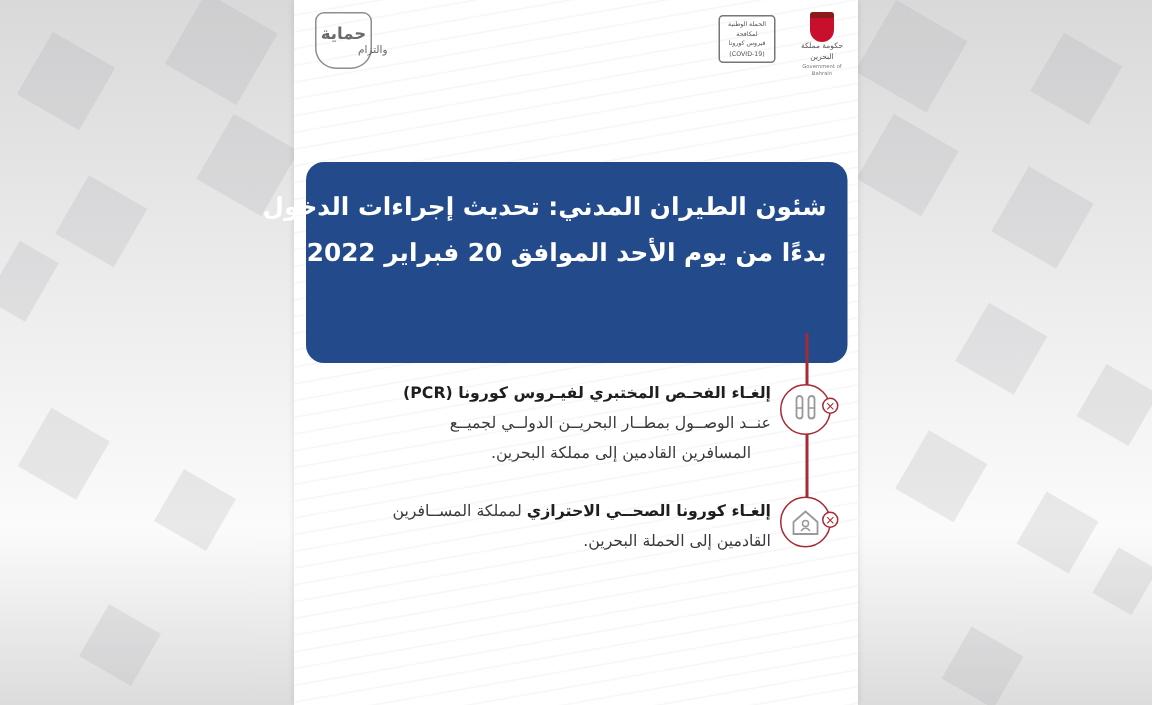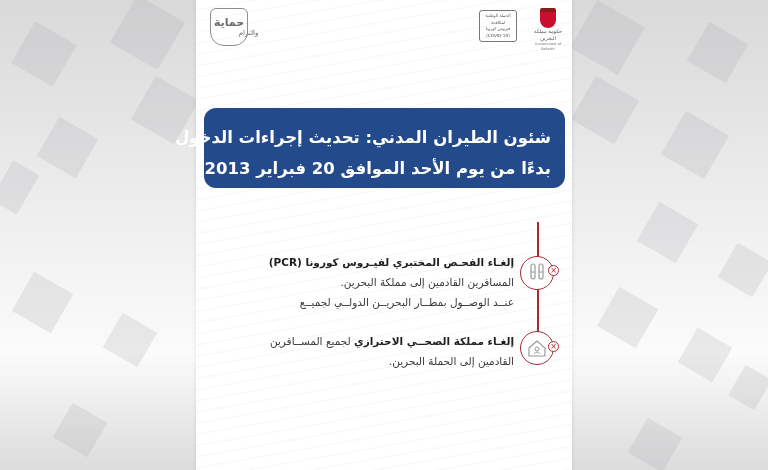--- a/index.html
+++ b/index.html
@@ -28,21 +28,21 @@
       font-size: 4.2px; line-height: 6.5px; color: #555; text-align: center; padding-top: 2px; box-sizing: border-box;
     }
     .gov-logo { position: absolute; left: 332px; top: 8px; width: 40px; height: 40px; text-align: center; }
     .gov-shield {
       width: 16px; height: 20px; margin: 0 auto; background: #c8102e;
       border-radius: 2px 2px 8px 8px; border-top: 4px solid #8b1a1a; box-sizing: border-box;
     }
     .gov-ar { font-size: 5px; color: #555; line-height: 7px; direction: rtl; }
     .gov-en { font-size: 3.5px; color: #777; line-height: 5px; }
     .headline {
-      position: absolute; left: 8px; top: 108px; width: 361px; height: 80px;
+      position: absolute; left: 8px; top: 108px; width: 361px; height: 134px;
       background: #234a8a; border-radius: 12px; color: #fff;
       box-sizing: border-box; padding: 14px 14px 0 14px;
       direction: rtl; text-align: center;
       font-weight: bold; font-size: 16.5px; line-height: 31px;
     }
     .headline div { white-space: nowrap; }
     .timeline-line { position: absolute; left: 341px; top: 222px; width: 2px; height: 128px; background: #a72b35; }
     .node {
       position: absolute; left: 324px; width: 34px; height: 34px; border-radius: 50%;
       border: 1.5px solid #a72b35; background: #fff; box-sizing: border-box;
@@ -54,21 +54,21 @@
       position: absolute; left: 352px; width: 11px; height: 11px; border-radius: 50%;
       border: 1.2px solid #a72b35; background: #fff; color: #a72b35;
       font-size: 8px; line-height: 9px; text-align: center; box-sizing: border-box;
     }
     .xbadge.b1 { top: 265px; }
     .xbadge.b2 { top: 341px; }
     .item {
       position: absolute; right: 58px; width: 200px; direction: rtl; text-align: right;
       color: #3a3a3a; font-size: 10.5px; line-height: 20px;
     }
-    .item.i1 { top: 252px; }
+    .item.i1 { top: 252px; text-align: center; }
     .item.i2 { top: 331px; }
     .item .strong { font-weight: bold; color: #1e1e1e; }
     .item div { white-space: nowrap; }
   </style>
 </head>
 <body>
 
 <div class="tile" style="left:20px;top:30px;width:48px;height:48px;"></div>
 <div class="tile" style="left:120px;top:5px;width:55px;height:55px;"></div>
 <div class="tile" style="left:140px;top:85px;width:50px;height:50px;"></div>
@@ -103,21 +103,21 @@
   </div>
 
   <div class="gov-logo">
     <div class="gov-shield"></div>
     <div class="gov-ar">حكومة مملكة البحرين</div>
     <div class="gov-en">Government of Bahrain</div>
   </div>
 
   <div class="headline">
     <div>شئون الطيران المدني:  تحديث إجراءات الدخول</div>
-    <div>بدءًا من يوم الأحد الموافق 20 فبراير 2013</div>
+    <div>بدءًا من يوم الأحد الموافق 20 فبراير 2022</div>
   </div>
 
   <div class="timeline-line"></div>
 
   <div class="node n1">
     <svg width="18" height="20" viewBox="0 0 18 20">
         <rect x="3" y="1" width="4" height="15" rx="2" fill="none" stroke="#999" stroke-width="1.2"></rect>
         <rect x="11" y="1" width="4" height="15" rx="2" fill="none" stroke="#999" stroke-width="1.2"></rect>
         <line x1="3" y1="9" x2="7" y2="9" stroke="#999"></line>
         <line x1="11" y1="9" x2="15" y2="9" stroke="#999"></line>
@@ -129,22 +129,22 @@
     <svg width="20" height="18" viewBox="0 0 20 18">
         <path d="M2 9 L10 2 L18 9 L18 17 L2 17 Z" fill="none" stroke="#999" stroke-width="1.2"></path>
         <circle cx="10" cy="10" r="2" fill="none" stroke="#999"></circle>
         <path d="M7 15 Q10 11 13 15" fill="none" stroke="#999"></path>
       </svg>
   </div>
   <div class="xbadge b2">×</div>
 
   <div class="item i1">
     <div class="strong">إلغـاء الفحـص المختبري لفيـروس كورونا (PCR)</div>
+    <div>عنــد الوصــول بمطــار البحريــن الدولــي لجميــع</div>
     <div>المسافرين القادمين إلى مملكة البحرين.</div>
-    <div>عنــد الوصــول بمطــار البحريــن الدولــي لجميــع</div>
   </div>
 
   <div class="item i2">
-    <div><span class="strong">إلغـاء مملكة الصحــي الاحترازي</span><span> لجميع المســافرين</span></div>
+    <div><span class="strong">إلغـاء كورونا الصحــي الاحترازي</span><span> لمملكة المســافرين</span></div>
     <div>القادمين إلى الحملة البحرين.</div>
   </div>
 
 </div>
 
 </body></html>

